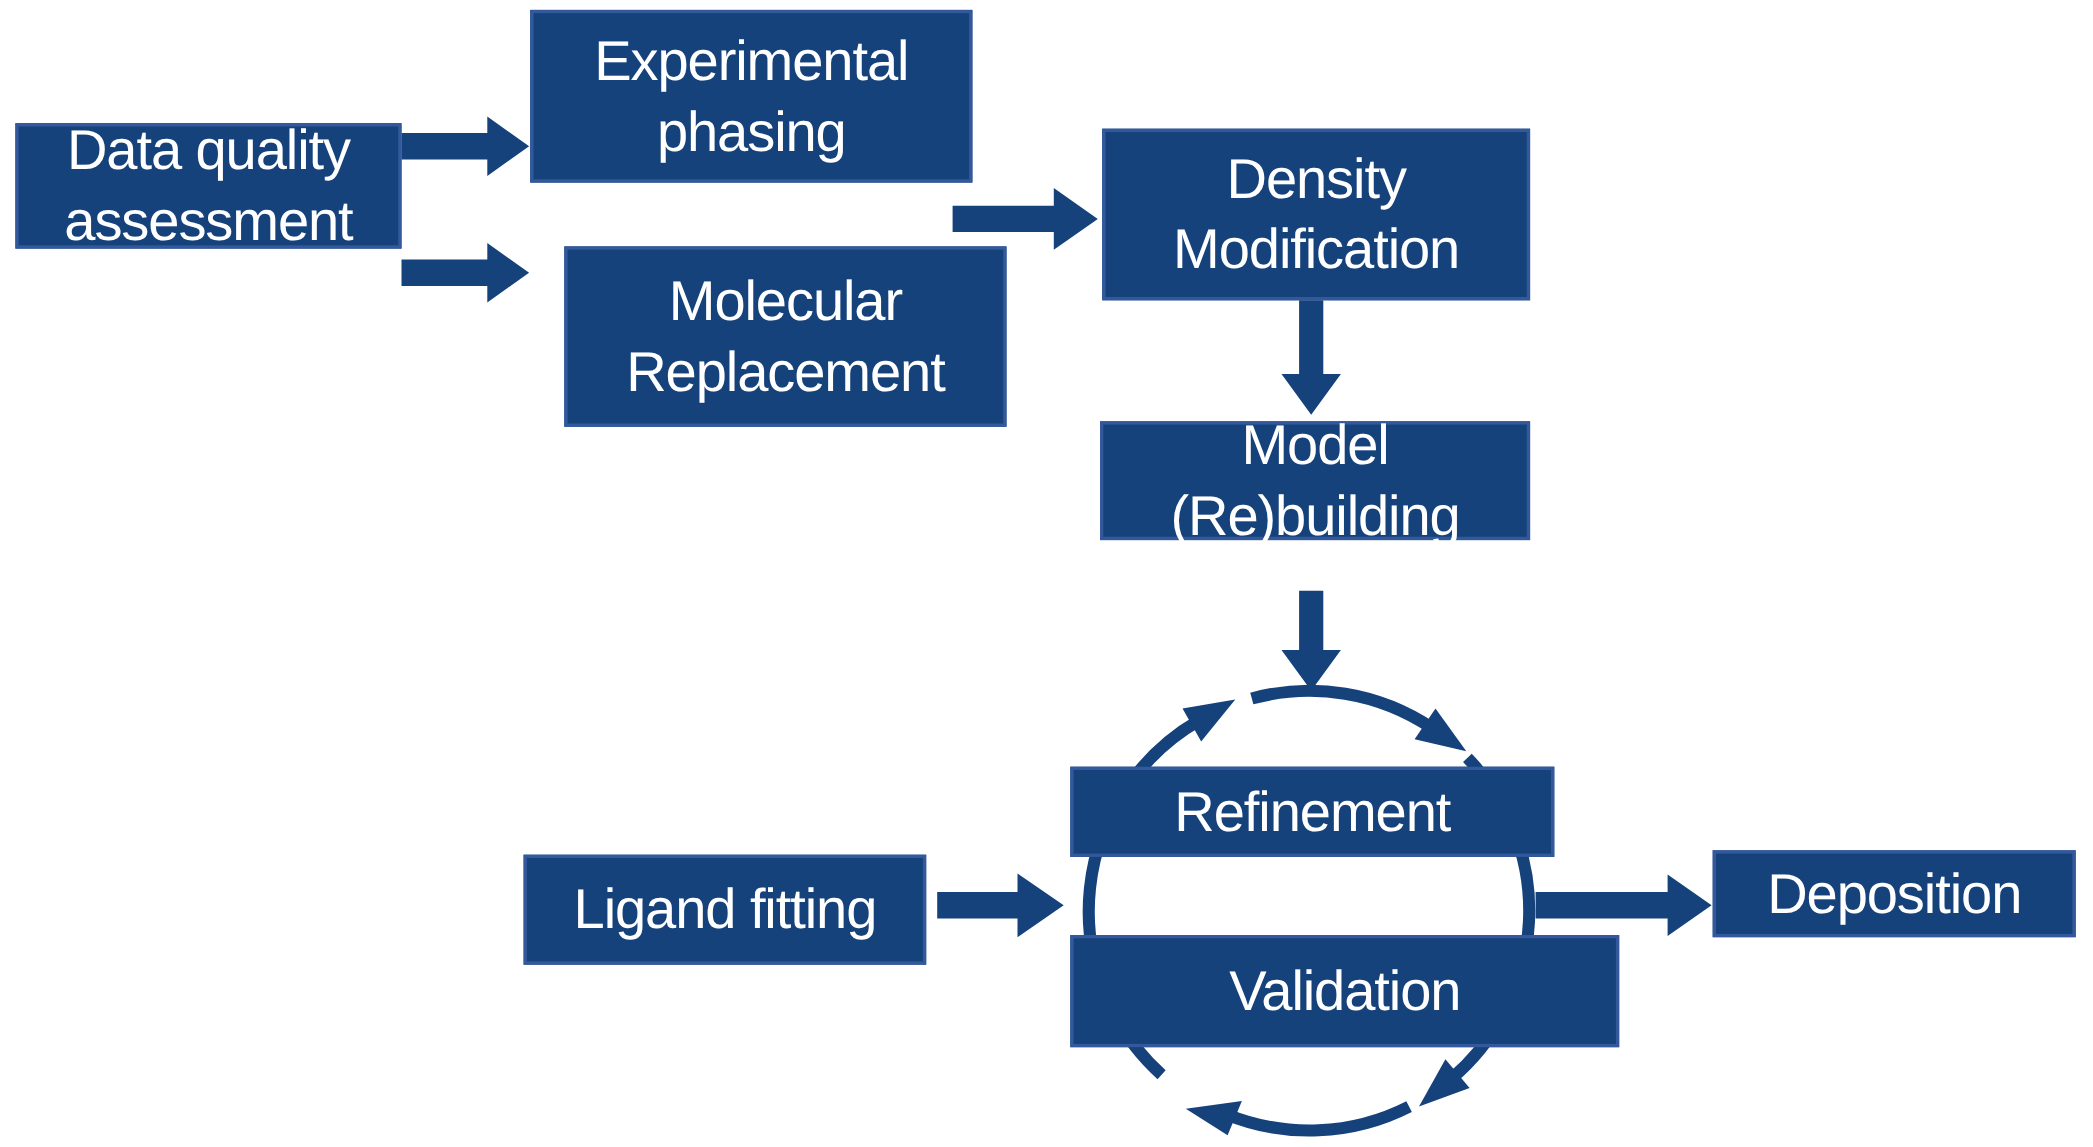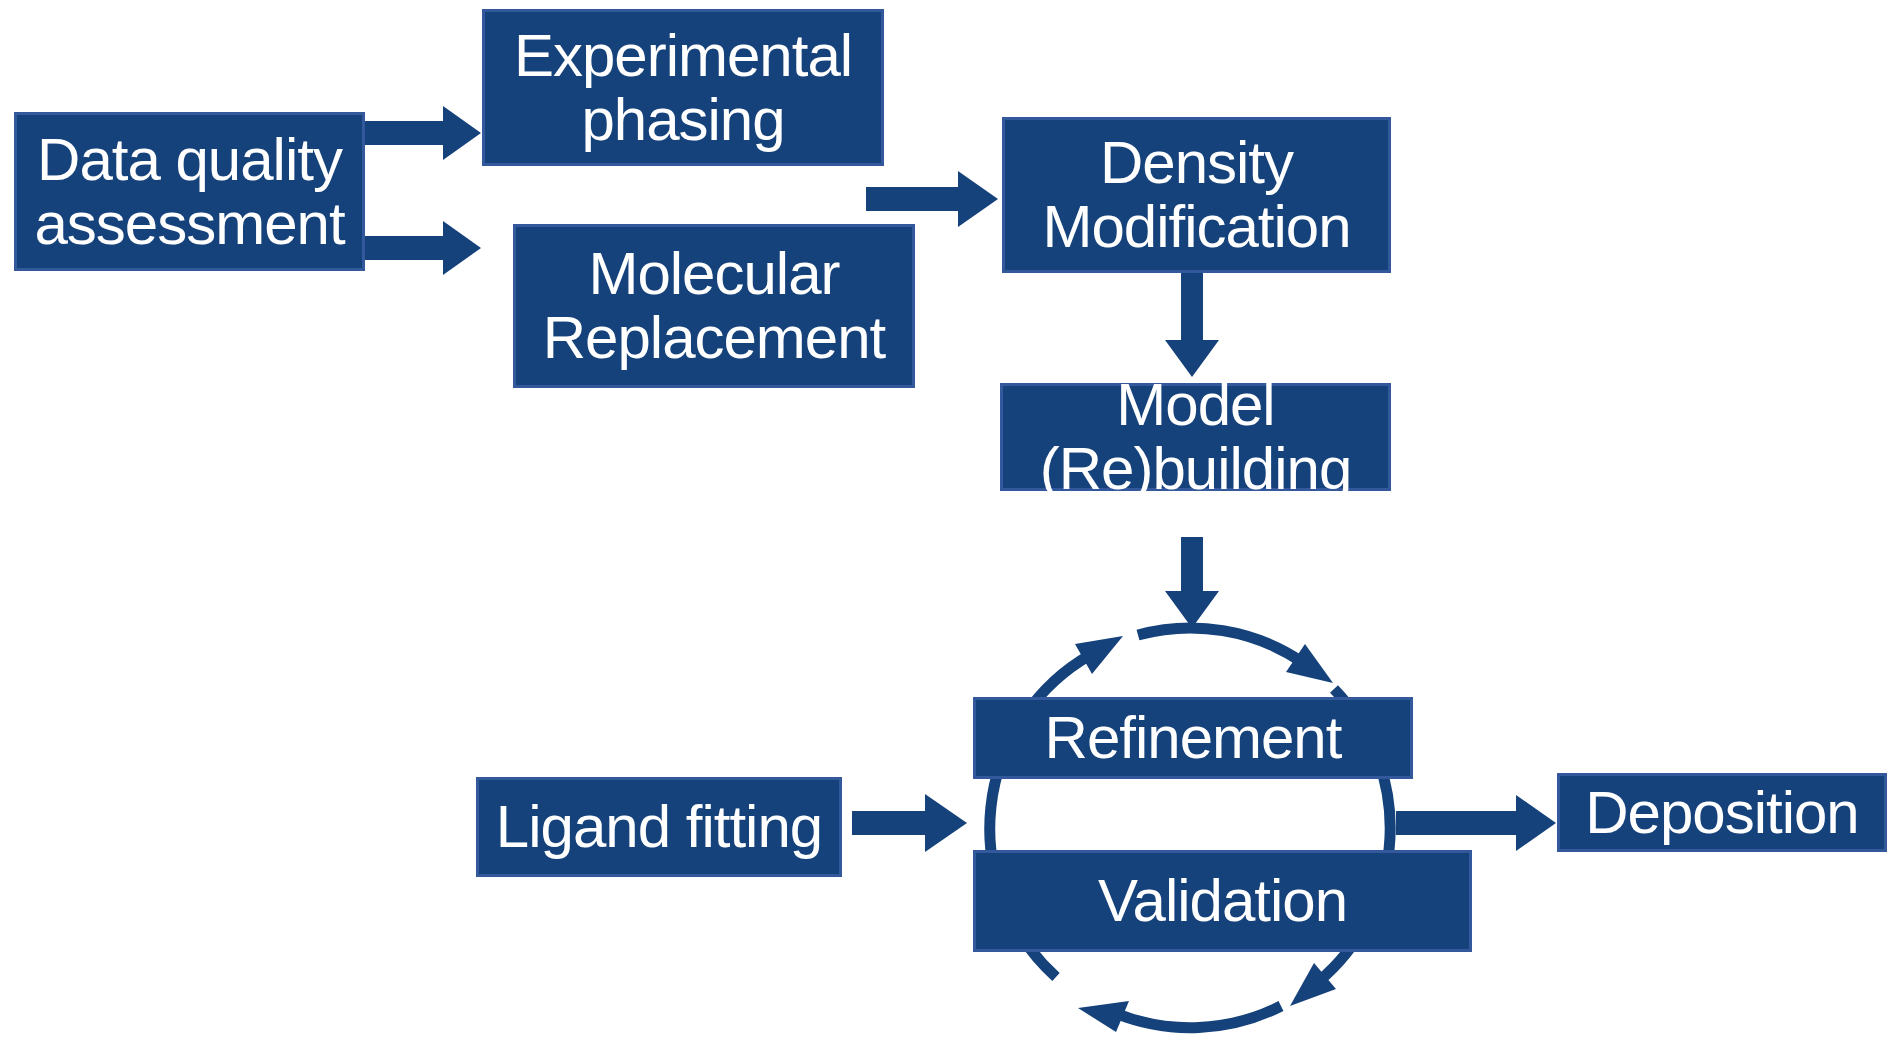--- a/index.html
+++ b/index.html
@@ -22,21 +22,21 @@
     z-index: 2;
     box-sizing: border-box;
     background: var(--node-fill, #15427b);
     border: 3px solid var(--node-border, #33599c);
     color: var(--node-text, #ffffff);
     display: flex;
     flex-direction: column;
     align-items: center;
     justify-content: center;
     text-align: center;
-    font-size: 60px;
+    font-size: 51px;
     line-height: 64px;
     letter-spacing: -1px;
     white-space: nowrap;
   }
   .node span { display: block; }
   .arc { fill: none; stroke: var(--arrow, #15427b); stroke-width: 11; }
   .head, .arrow { fill: var(--arrow, #15427b); stroke: none; }
 </style>
 </head>
 <body>
@@ -58,21 +58,21 @@
 
     <polygon class="arrow" points="365,121 443,121 443,106 481,133 443,160 443,145 365,145"></polygon>
     <polygon class="arrow" points="365,236 443,236 443,221 481,248 443,275 443,260 365,260"></polygon>
     <polygon class="arrow" points="866,187 958,187 958,171 998,199 958,227 958,211 866,211"></polygon>
     <polygon class="arrow" points="1181,273 1181,340 1165,340 1192,377 1219,340 1203,340 1203,273"></polygon>
     <polygon class="arrow" points="1181,537 1181,591 1165,591 1192,628 1219,591 1203,591 1203,537"></polygon>
     <polygon class="arrow" points="852,811 925,811 925,794 967,823 925,852 925,835 852,835"></polygon>
     <polygon class="arrow" points="1396,811 1516,811 1516,795 1556,823 1516,851 1516,835 1396,835"></polygon>
   </svg>
 
-  <div class="node" style="left:14px; top:112px; width:351px; height:159px;">
+  <div class="node" style="left:14px; top:112px; width:351px; height:114px;">
     <span>Data quality</span>
     <span>assessment</span>
   </div>
 
   <div class="node" style="left:482px; top:9px; width:402px; height:157px;">
     <span>Experimental</span>
     <span>phasing</span>
   </div>
 
   <div class="node" style="left:482px; top:224px; width:402px; height:164px;margin-left:31px;">

